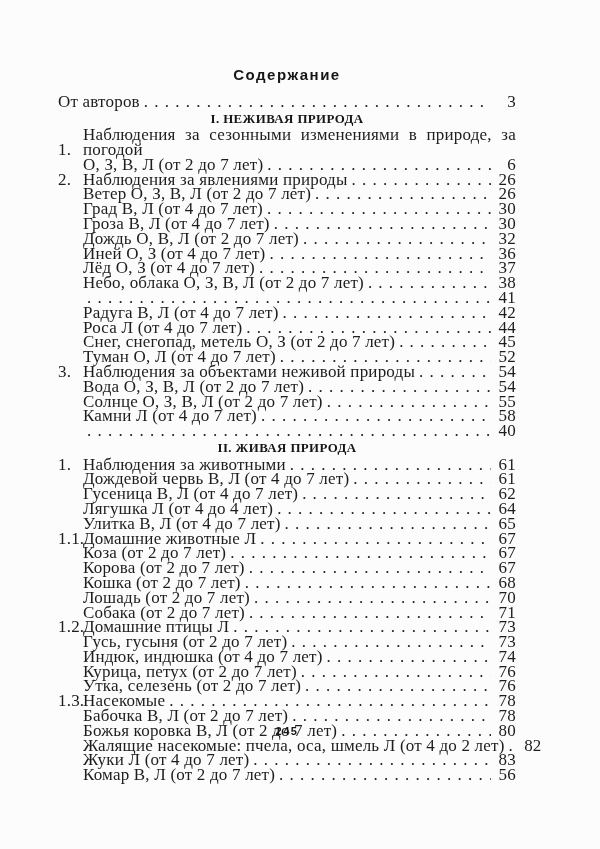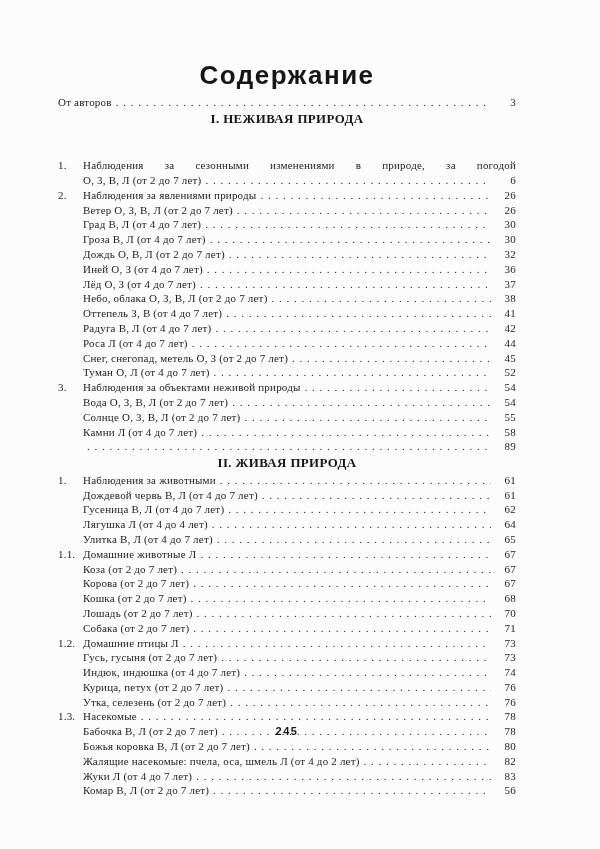--- a/index.html
+++ b/index.html
@@ -7,34 +7,34 @@
     width:600px; height:849px; position:relative;
     background:#fcfcfc;
     font-family:"Liberation Serif", serif;
     color:#1d1d1d;
     overflow:hidden;
   }
   .title {
     position:absolute; top:63px; left:58px; width:458px;
     text-align:center;
     font-family:"Liberation Sans", sans-serif;
-    font-weight:bold; font-size:26px; line-height:24px;
+    font-weight:bold; font-size:15px; line-height:24px;
     letter-spacing:1.5px; color:#161616;
     margin:0;
   }
   .content {
     position:absolute; left:58px; top:95px; width:458px;
   }
   .toc-row {
     display:flex; align-items:flex-end;
-    font-size:11px; line-height:14.8px; letter-spacing:0.2px;
+    font-size:17px; line-height:14.8px; letter-spacing:0.2px;
   }
   .num { flex:none; width:25px; }
   .t { flex:none; white-space:nowrap; }
-  .t.just { flex:1 1 auto; white-space:normal; text-align:justify; text-align-last:justify;margin-top:30px; }
+  .t.just { flex:1 1 auto; white-space:normal; text-align:justify; text-align-last:justify; }
   .leader {
     flex:1 1 auto; overflow:hidden; white-space:nowrap;
     margin:0 3px 0 4px; min-width:8px;
   }
   .leader::after {
     content:". . . . . . . . . . . . . . . . . . . . . . . . . . . . . . . . . . . . . . . . . . . . . . . . . . . . . . . . . . . . . . . . . . . . . . . . . .";
     word-spacing:1.6px;
   }
   .pg { flex:none; min-width:22px; text-align:right; }
   .sec-heading {
@@ -118,21 +118,20 @@
           <span class="pg">37</span>
         </div>
         <div class="toc-row">
           <span class="num"></span>
           <span class="t">Небо, облака О, З, В, Л (от 2 до 7 лет)</span>
           <span class="leader"></span>
           <span class="pg">38</span>
         </div>
         <div class="toc-row">
           <span class="num"></span>
-          <span class="t">Оттепель З, В (от 4 до 7 лет)</span>
           <span class="leader"></span>
           <span class="pg">41</span>
         </div>
         <div class="toc-row">
           <span class="num"></span>
           <span class="t">Радуга В, Л (от 4 до 7 лет)</span>
           <span class="leader"></span>
           <span class="pg">42</span>
         </div>
         <div class="toc-row">
@@ -173,21 +172,21 @@
         </div>
         <div class="toc-row">
           <span class="num"></span>
           <span class="t">Камни Л (от 4 до 7 лет)</span>
           <span class="leader"></span>
           <span class="pg">58</span>
         </div>
         <div class="toc-row">
           <span class="num"></span>
           <span class="leader"></span>
-          <span class="pg">89</span>
+          <span class="pg">40</span>
         </div>
         <div class="sec-heading">II. ЖИВАЯ ПРИРОДА</div>
         <div class="toc-row">
           <span class="num">1.</span>
           <span class="t">Наблюдения за животными</span>
           <span class="leader"></span>
           <span class="pg">61</span>
         </div>
         <div class="toc-row">
           <span class="num"></span>

